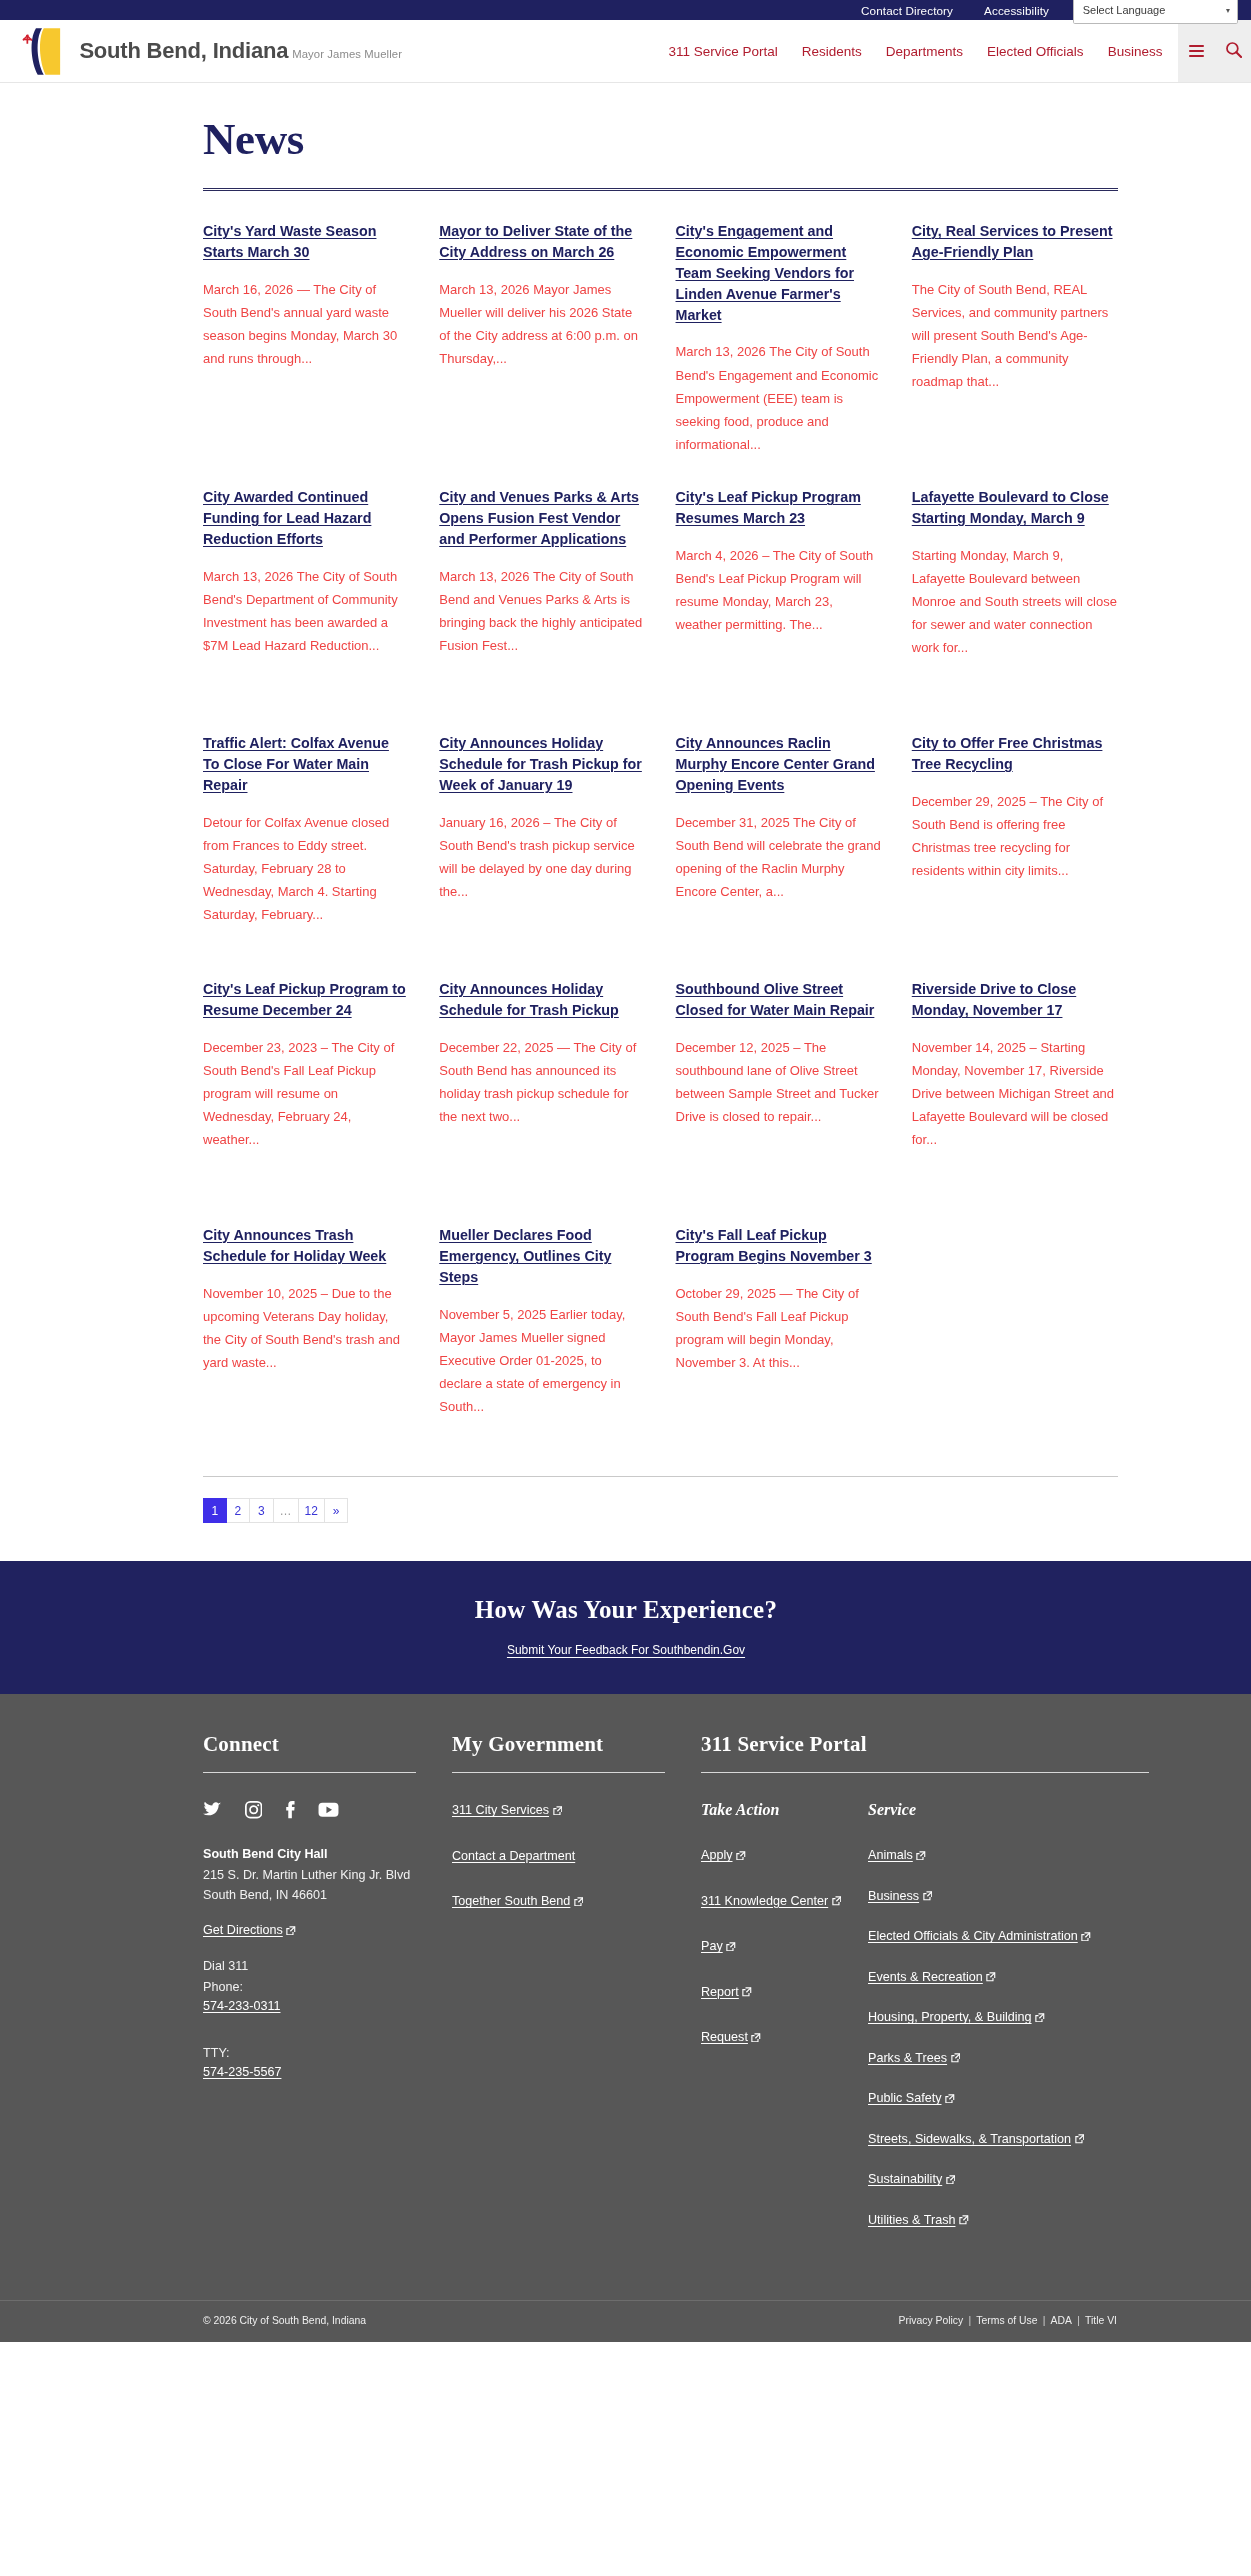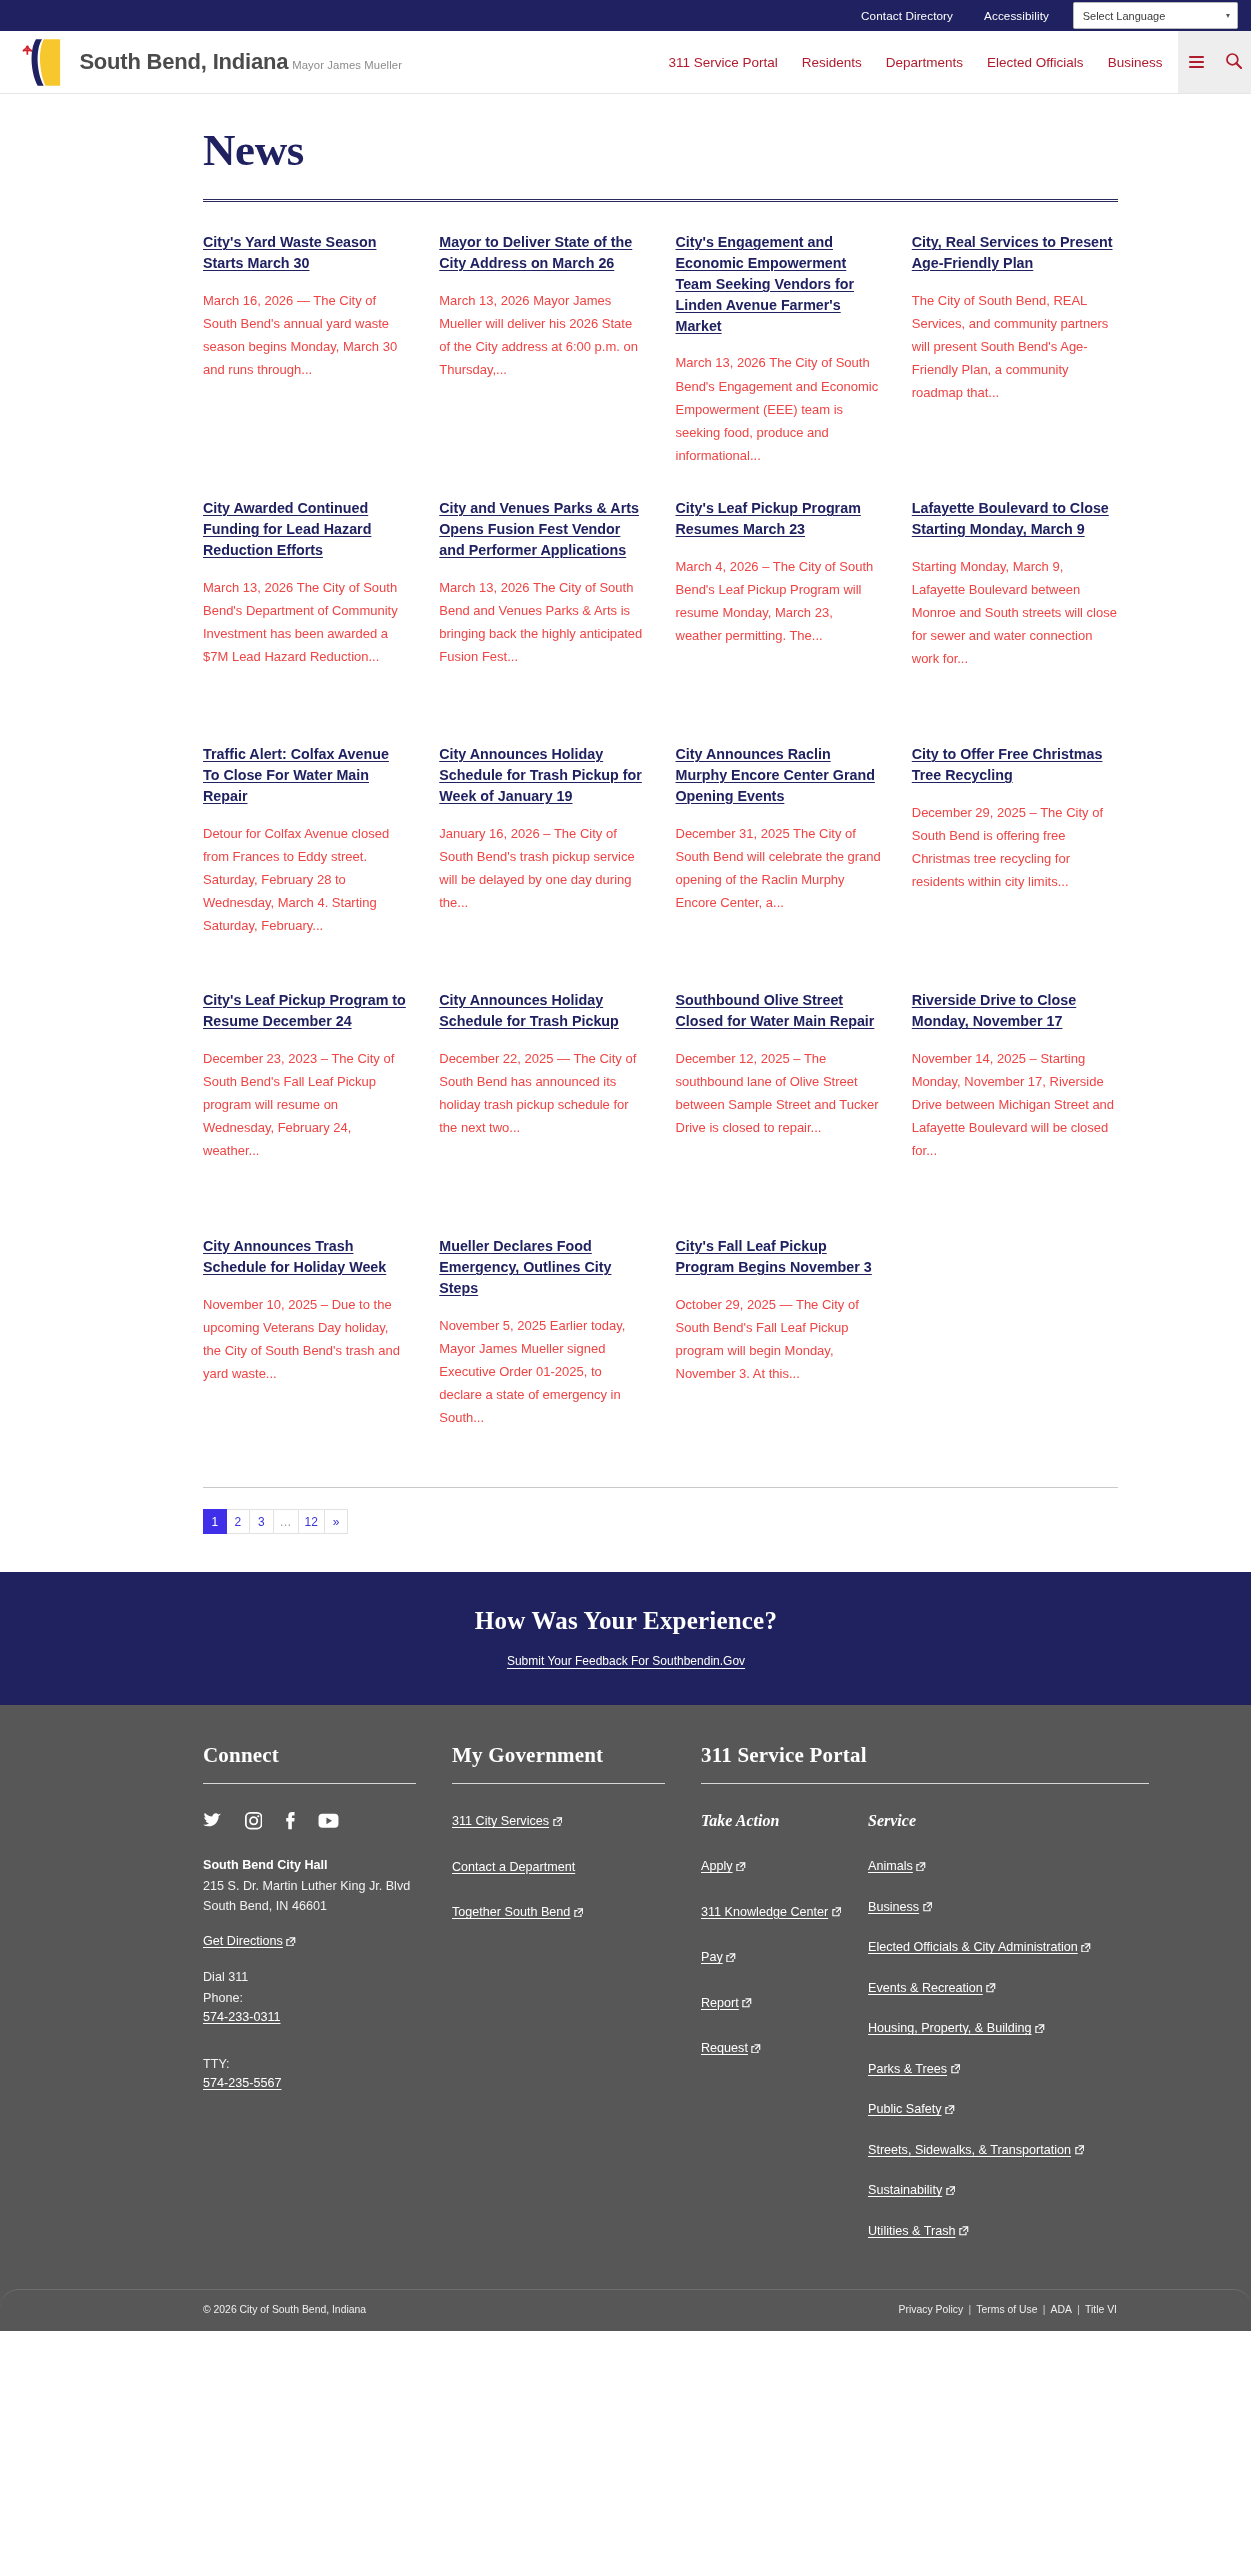--- a/index.html
+++ b/index.html
@@ -8,21 +8,21 @@
     font-family: "Liberation Sans", sans-serif;
     background: #ffffff;
     color: #333;
     -webkit-font-smoothing: antialiased;
   }
   a { text-decoration: none; color: inherit; }
 
   
   .utility-bar {
     background: #1f2160;
-    height: 31px;
+    height: 20px;
     display: flex;
     align-items: center;
     justify-content: flex-end;
     padding-right: 0;
     position: relative;
   }
   .utility-links { display: flex; align-items: center; gap: 31px; margin-right: 24px; }
   .utility-links a {
     color: #ffffff;
     font-size: 11.7px;
@@ -252,24 +252,23 @@
     font-family: "Liberation Serif", serif;
     font-size: 16px;
     font-weight: 700;
     margin-bottom: 27px;
     font-style: italic;
   }
   .portal-cols a.f-link { display: block; }
 
   
   .bottombar {
-    margin-top: 48px;
+    margin-top: 70px;
     border-top: 0.9px solid #6d6d6d;
     padding: 14px 0 15.6px;
-    border-radius: 19px;
   }
   .bottombar-inner {
     width: 982px;
     margin: 0 auto;
     padding-left: 68px;
     display: flex;
     justify-content: space-between;
     align-items: center;
     font-size: 10.4px;
     color: #efefef;

